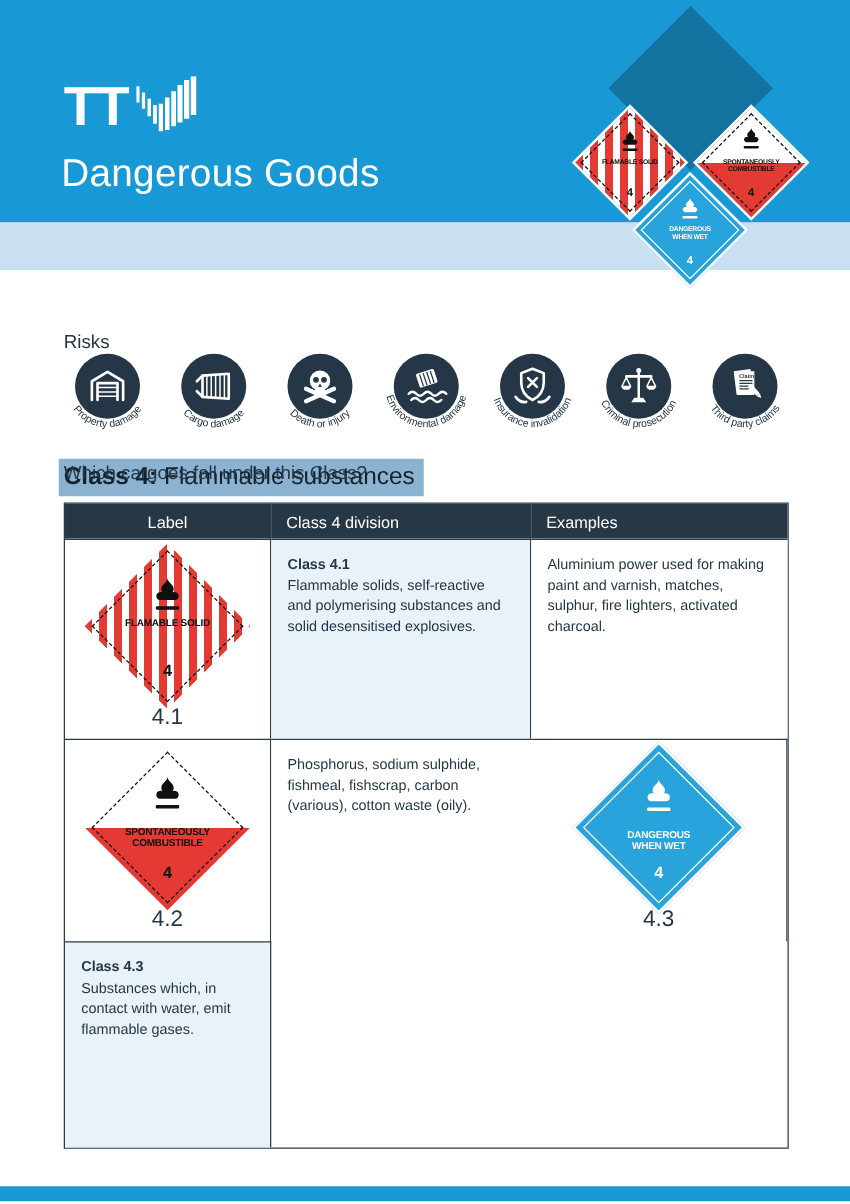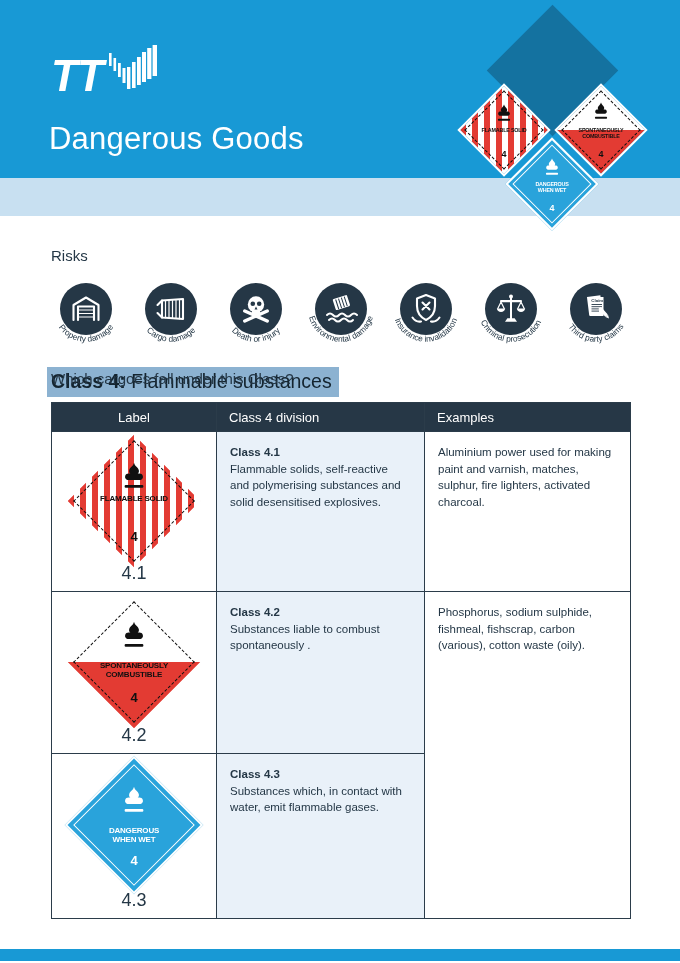--- a/index.html
+++ b/index.html
@@ -1,21 +1,21 @@
 <!DOCTYPE html>
 <html><head>
 <meta charset="utf-8">
 <style>
   html,body{margin:0;padding:0;background:#fff;}
   body{font-family:"Liberation Sans", sans-serif; color:#243746;}
   .page{position:relative;width:680px;height:963px;background:#fff;overflow:hidden;}
 
   
   .header{position:absolute;left:0;top:0;width:680px;height:178px;background:#1899d5;}
-  .logo{position:absolute;left:51px;top:48px;display:flex;align-items:center;font-style:italic;}
+  .logo{position:absolute;left:51px;top:64px;display:flex;align-items:flex-start;}
   .logo-text{color:#fff;font-size:44px;font-weight:bold;letter-spacing:-1px;line-height:1;}
   .logo-check{margin-left:6px;margin-top:-3px;}
   .doc-title{position:absolute;left:49px;top:121px;color:#fff;font-size:31px;font-weight:400;letter-spacing:0.2px;}
   .band{position:absolute;left:0;top:178px;width:680px;height:38px;background:#c8e0f1;}
   .band-line{position:absolute;left:47px;top:189px;font-size:19.5px;background:#8cb2d1;color:#14242f;padding:3px 7px 4px 4px;}
   .band-line b{font-weight:bold;}
   .footer-bar{position:absolute;left:0;top:949px;width:680px;height:12px;background:#1899d5;}
 
   
   .cluster{position:absolute;left:440px;top:0;width:240px;height:240px;z-index:5;}
@@ -42,21 +42,21 @@
   .d.small .d-text.mid{position:absolute;top:47%;left:0;right:0;}
   
   .d.big{width:98px;height:98px;left:50%;top:50%;margin:-49px 0 0 -49px;}
   .d.big .flame{width:34px;margin-top:8px;}
   .d.big .d-text{font-size:8px;}
   .d.big .d-num{font-size:13px;bottom:4px;}
   .d.big .d-text.mid{position:absolute;top:48%;left:0;right:0;}
   .d.big.d-flam .d-text.mid{top:44%;}
 
   
-  .risks-heading{position:absolute;left:51px;top:247px;font-size:15px;}
+  .risks-heading{position:absolute;left:51px;top:265px;font-size:15px;}
   .risks-row{position:absolute;left:45px;top:282px;width:592px;display:flex;justify-content:space-between;}
   .risk-item{width:82px;}
   .risk-item svg{overflow:visible;display:block;}
   .risk-circle{fill:#253746;}
   .risk-label{font-size:8.4px;fill:#243746;}
   .ic-stroke{stroke:#fff;fill:none;stroke-width:2.1;stroke-linecap:round;stroke-linejoin:round;}
   .ic-fill{fill:#fff;}
   .ic-navy{fill:#253746;}
   .ic-thin{stroke:#fff;fill:none;stroke-width:1.2;stroke-linecap:round;}
 
@@ -306,24 +306,20 @@
             <div class="d-text mid" style="top:50%;">
               <div>SPONTANEOUSLY</div>
               <div>COMBUSTIBLE</div>
             </div>
             <div class="d-num">4</div>
           </div>
         </div>
       </div>
       <div class="label-code">4.2</div>
     </div>
-    <div class="cell colsep cell-division">
-      <div class="dv-title">Class 4.2</div>
-      <div>Substances liable to combust spontaneously .</div>
-    </div>
     <div class="cell cell-examples">Phosphorus, sodium sulphide, fishmeal, fishscrap, carbon (various), cotton waste (oily).</div>
 
     <div class="cell colsep cell-label">
       <div class="dwrap">
         <div class="d big d-dww">
           <div class="d-inner"></div>
           <div class="d-content">
             <svg class="flame" viewBox="0 0 40 32" width="34">
                 <path d="M20 1c1.1 4.6 4.9 5.3 5.7 8.8.4 1.9-.3 3.3-1.4 4.3 2.3-1 5.3-.3 6.1 2.3.7 2.4-.9 4.1-2.7 4.9H12.3c-1.8-.8-3.4-2.5-2.7-4.9.8-2.6 3.8-3.3 6.1-2.3-1.1-1-1.8-2.4-1.4-4.3.8-3.5 4.6-4.2 5.7-8.8z"></path>
                 <rect x="9" y="27" width="22" height="3.4" rx="1.2"></rect>

